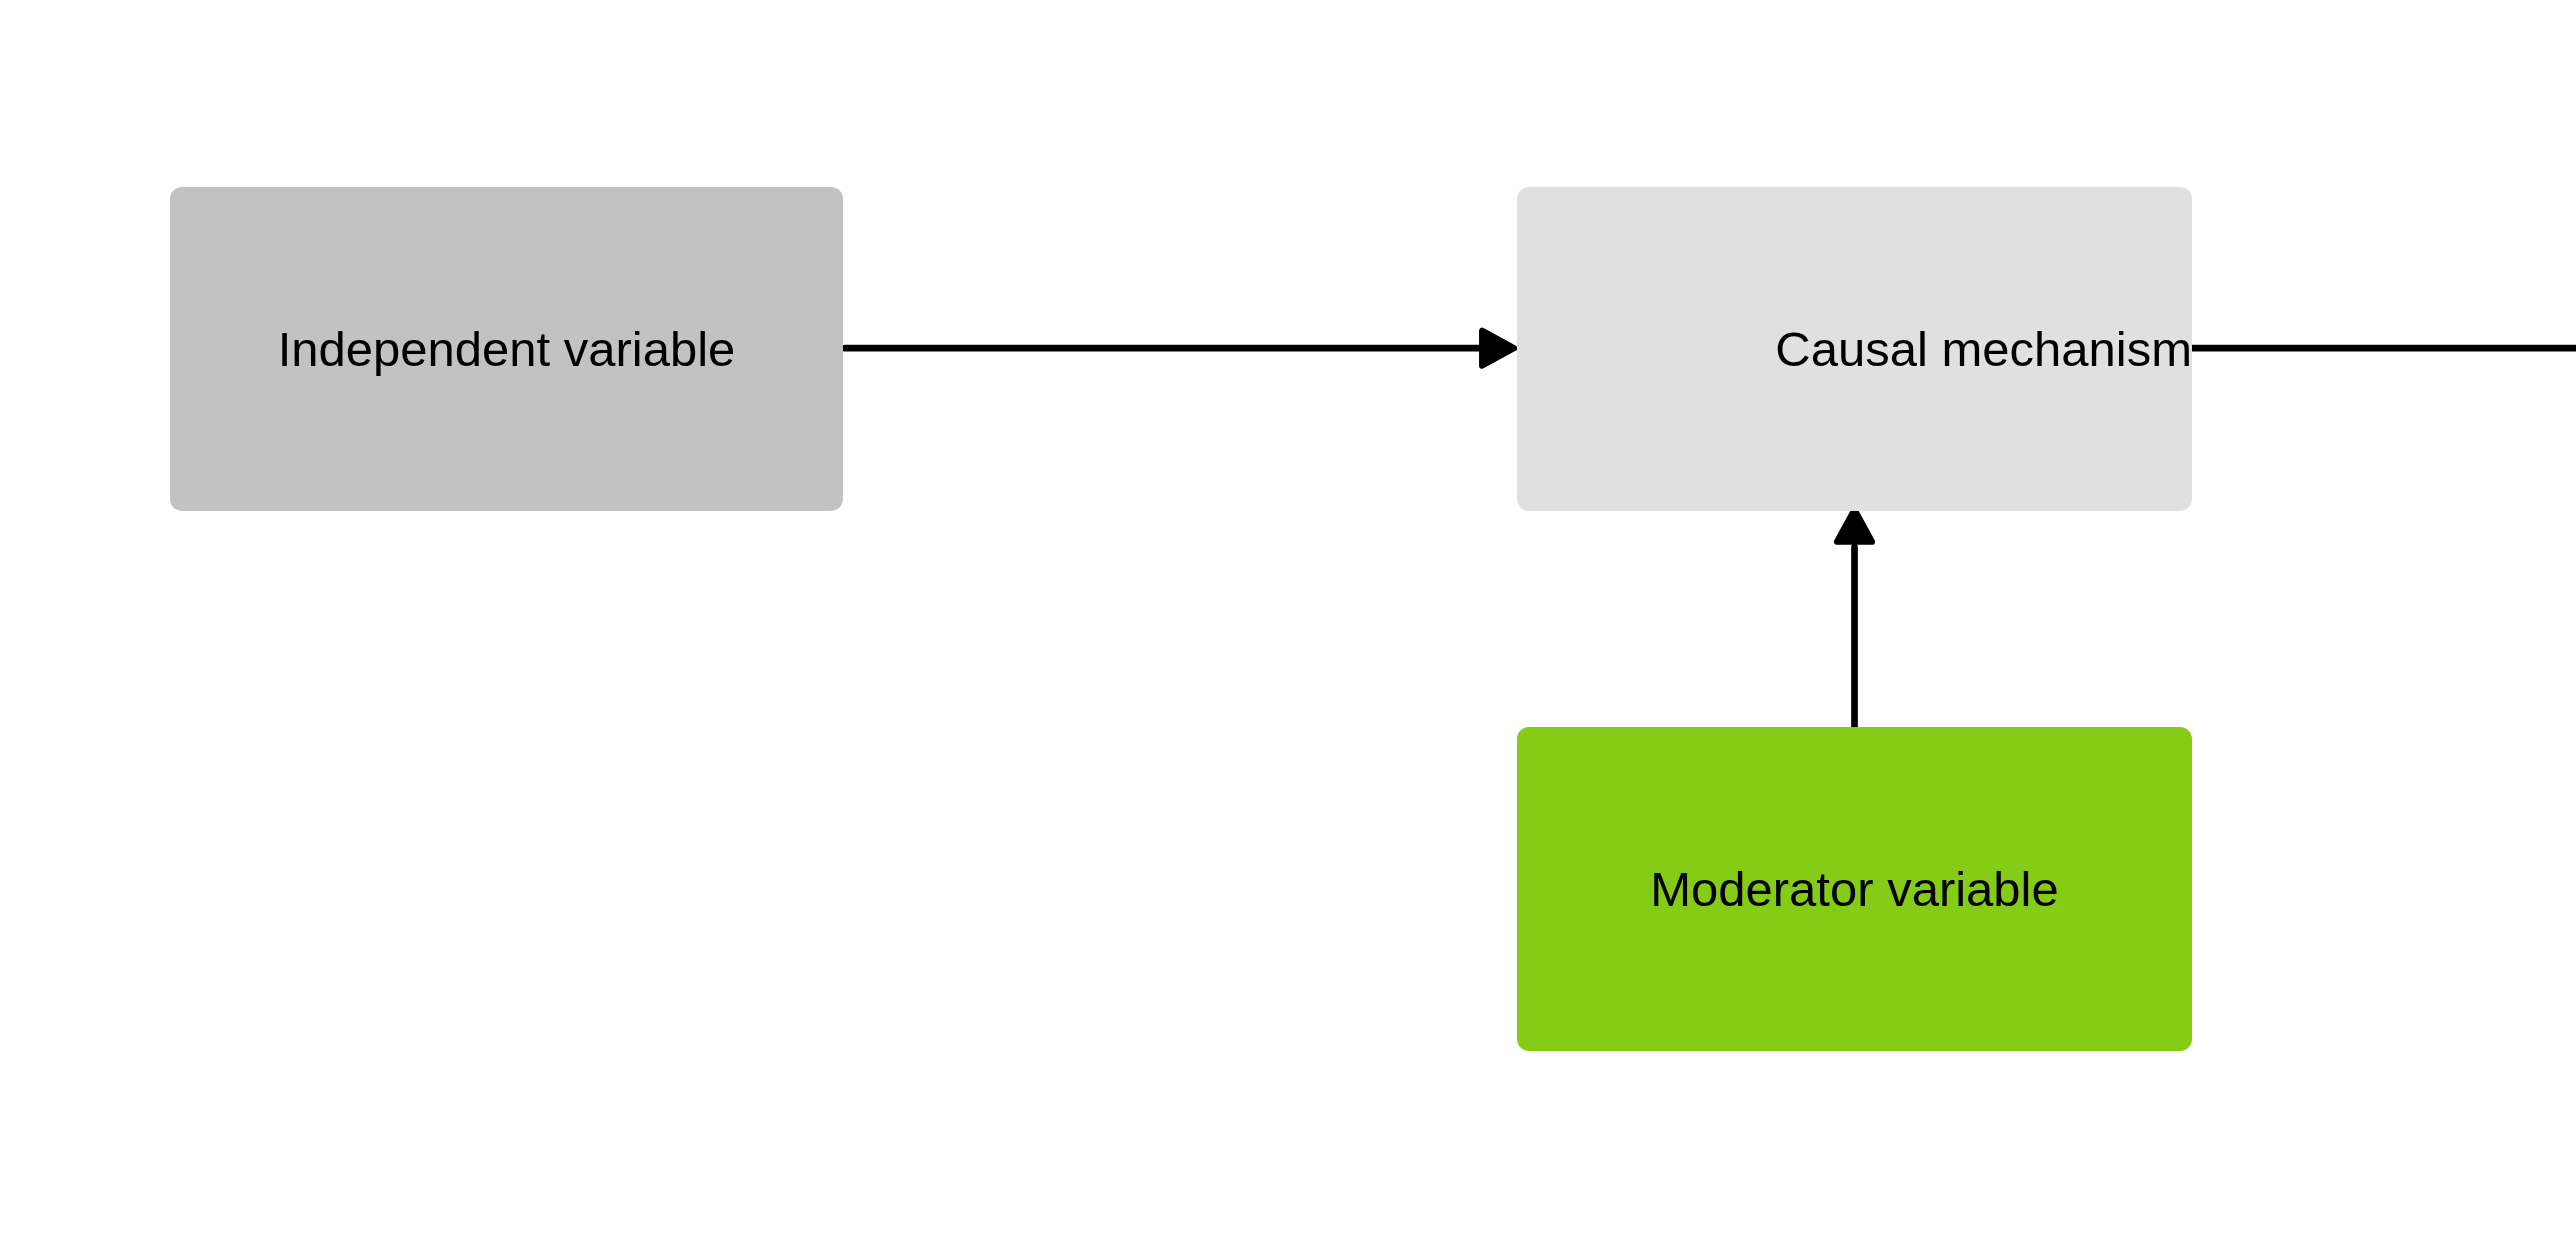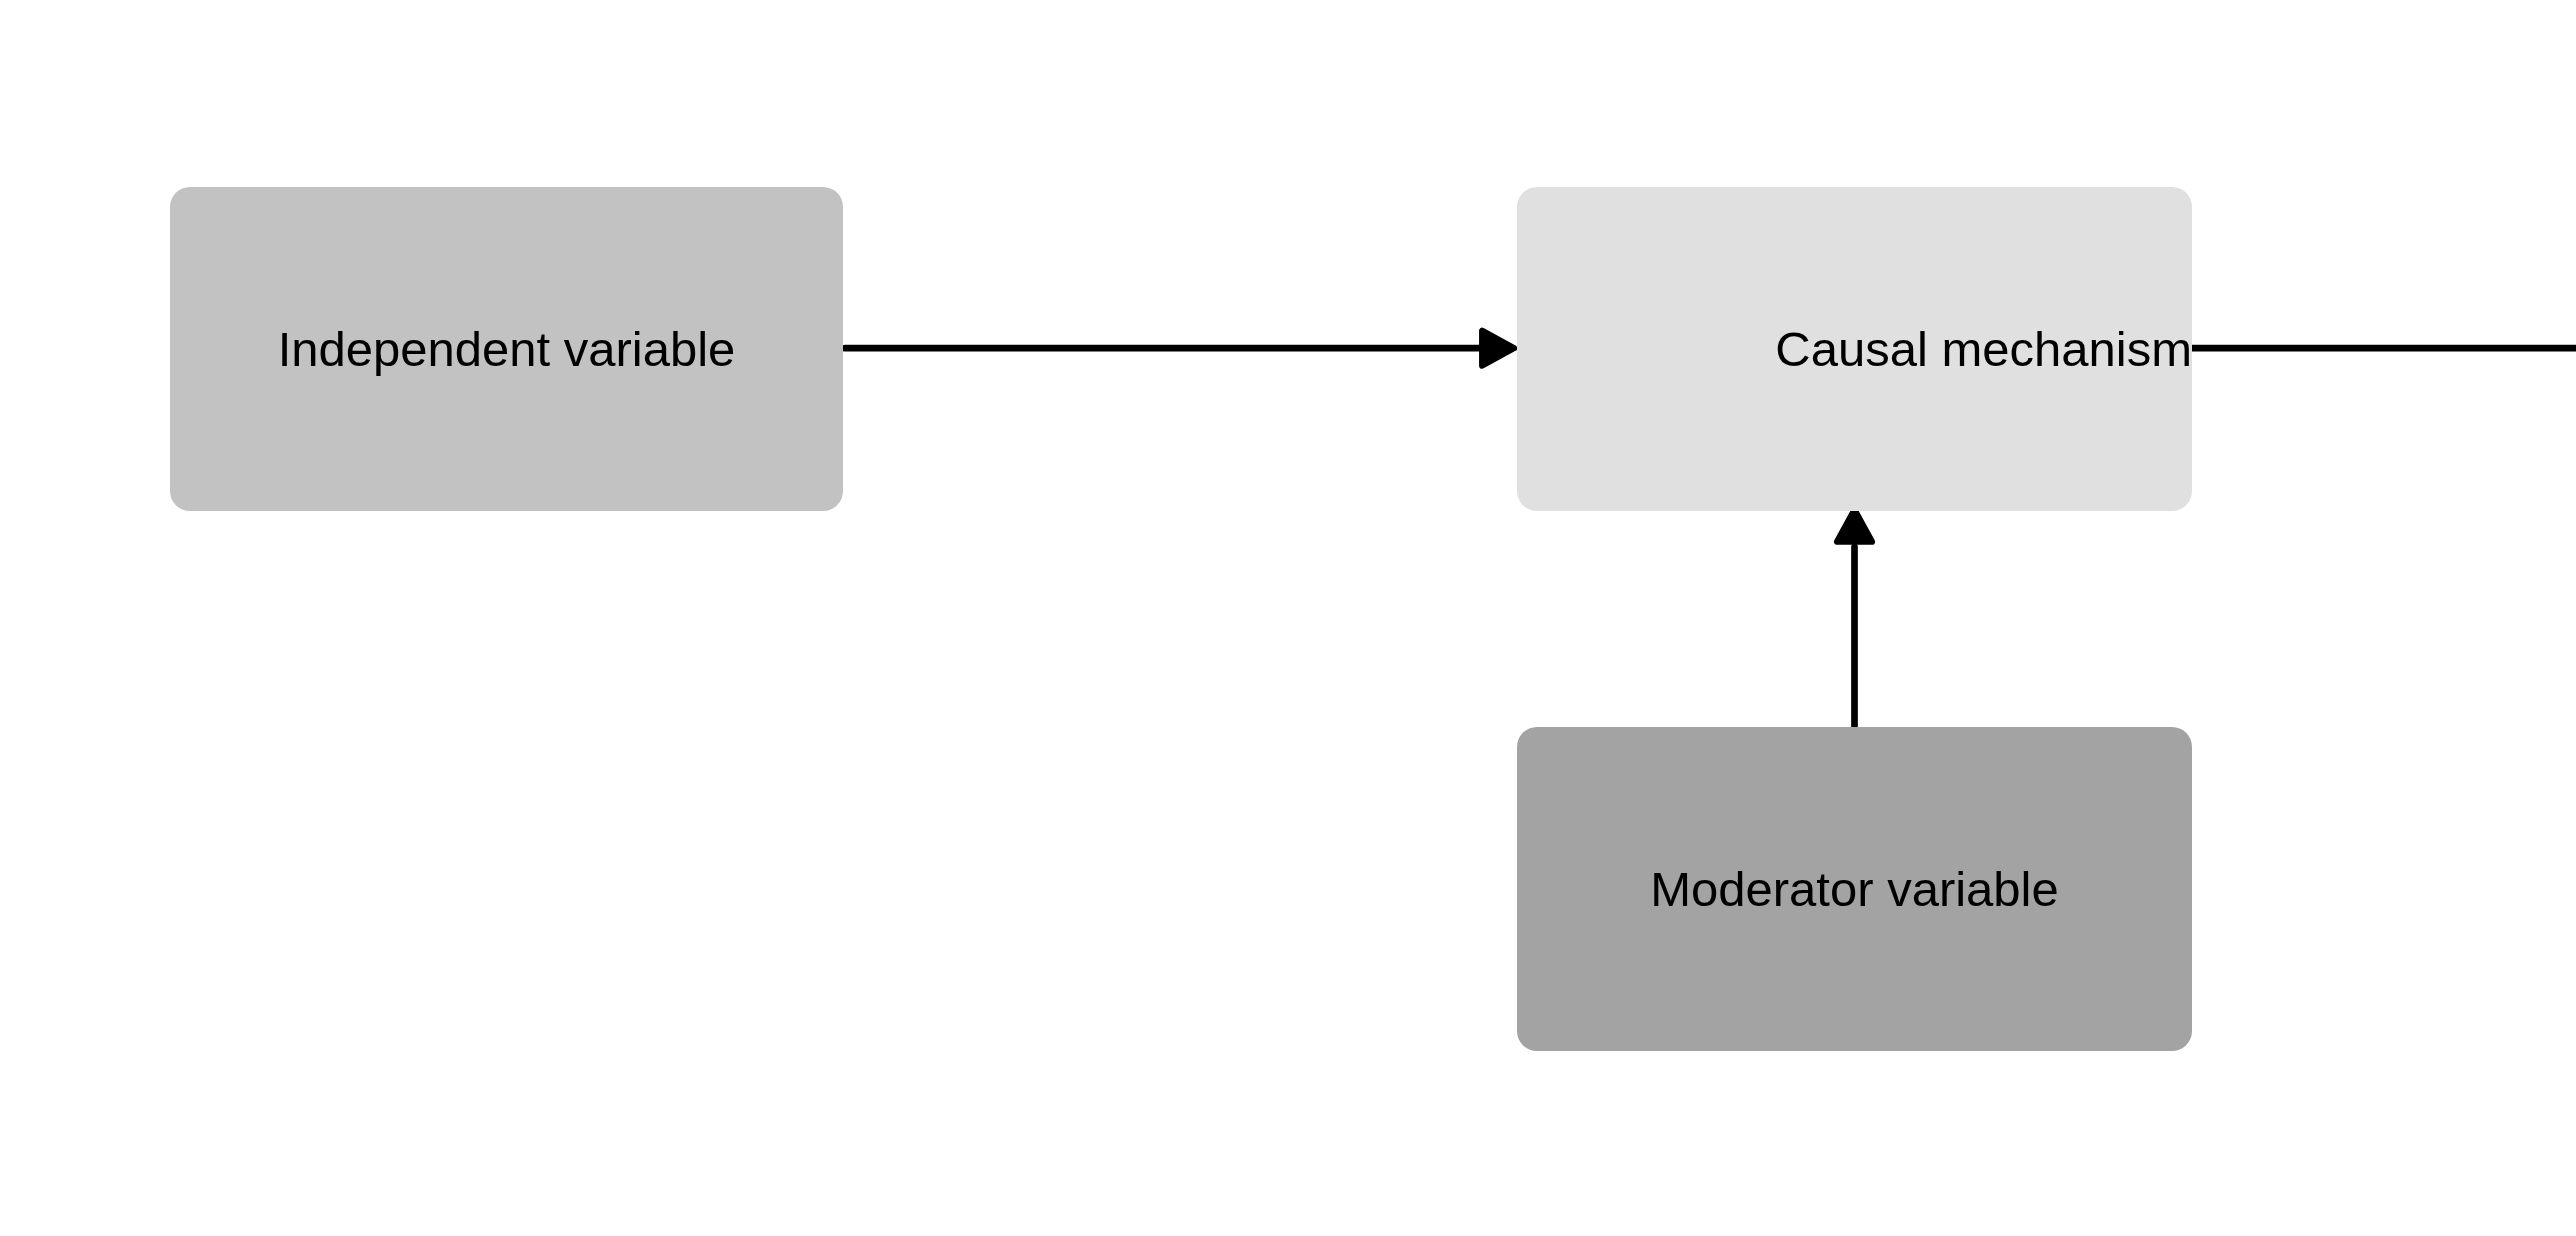--- a/index.html
+++ b/index.html
@@ -12,21 +12,21 @@
     position: relative;
     font-family: "Liberation Sans", sans-serif;
     overflow: hidden;
   }
   .canvas {
     position: absolute;
     inset: 0;
   }
   .node {
     position: absolute;
-    border-radius: 20px;
+    border-radius: 12px;
     display: flex;
     align-items: center;
     justify-content: center;
     text-align: center;
     font-size: 49px;
     line-height: 1.2;
     font-weight: 400;
   }
   #node-independent { left: 170px;  top: 187px;  width: 673px; height: 324px; }
   #node-causal      { left: 1517px; top: 187px;  width: 675px; height: 324px; justify-content: flex-end; }
@@ -73,18 +73,18 @@
   </svg>
 
   <div class="node" id="node-independent" style="background-color: rgb(194, 194, 194);">
     <span>Independent variable</span>
   </div>
 
   <div class="node" id="node-causal" style="background-color: rgb(224, 224, 224);">
     <span>Causal mechanism</span>
   </div>
 
-  <div class="node" id="node-moderator" style="background-color: #a3a3a3;">
+  <div class="node" id="node-moderator" style="background-color: #84cc16;">
     <span>Moderator variable</span>
   </div>
 
 </div>
 
 
 </body></html>

